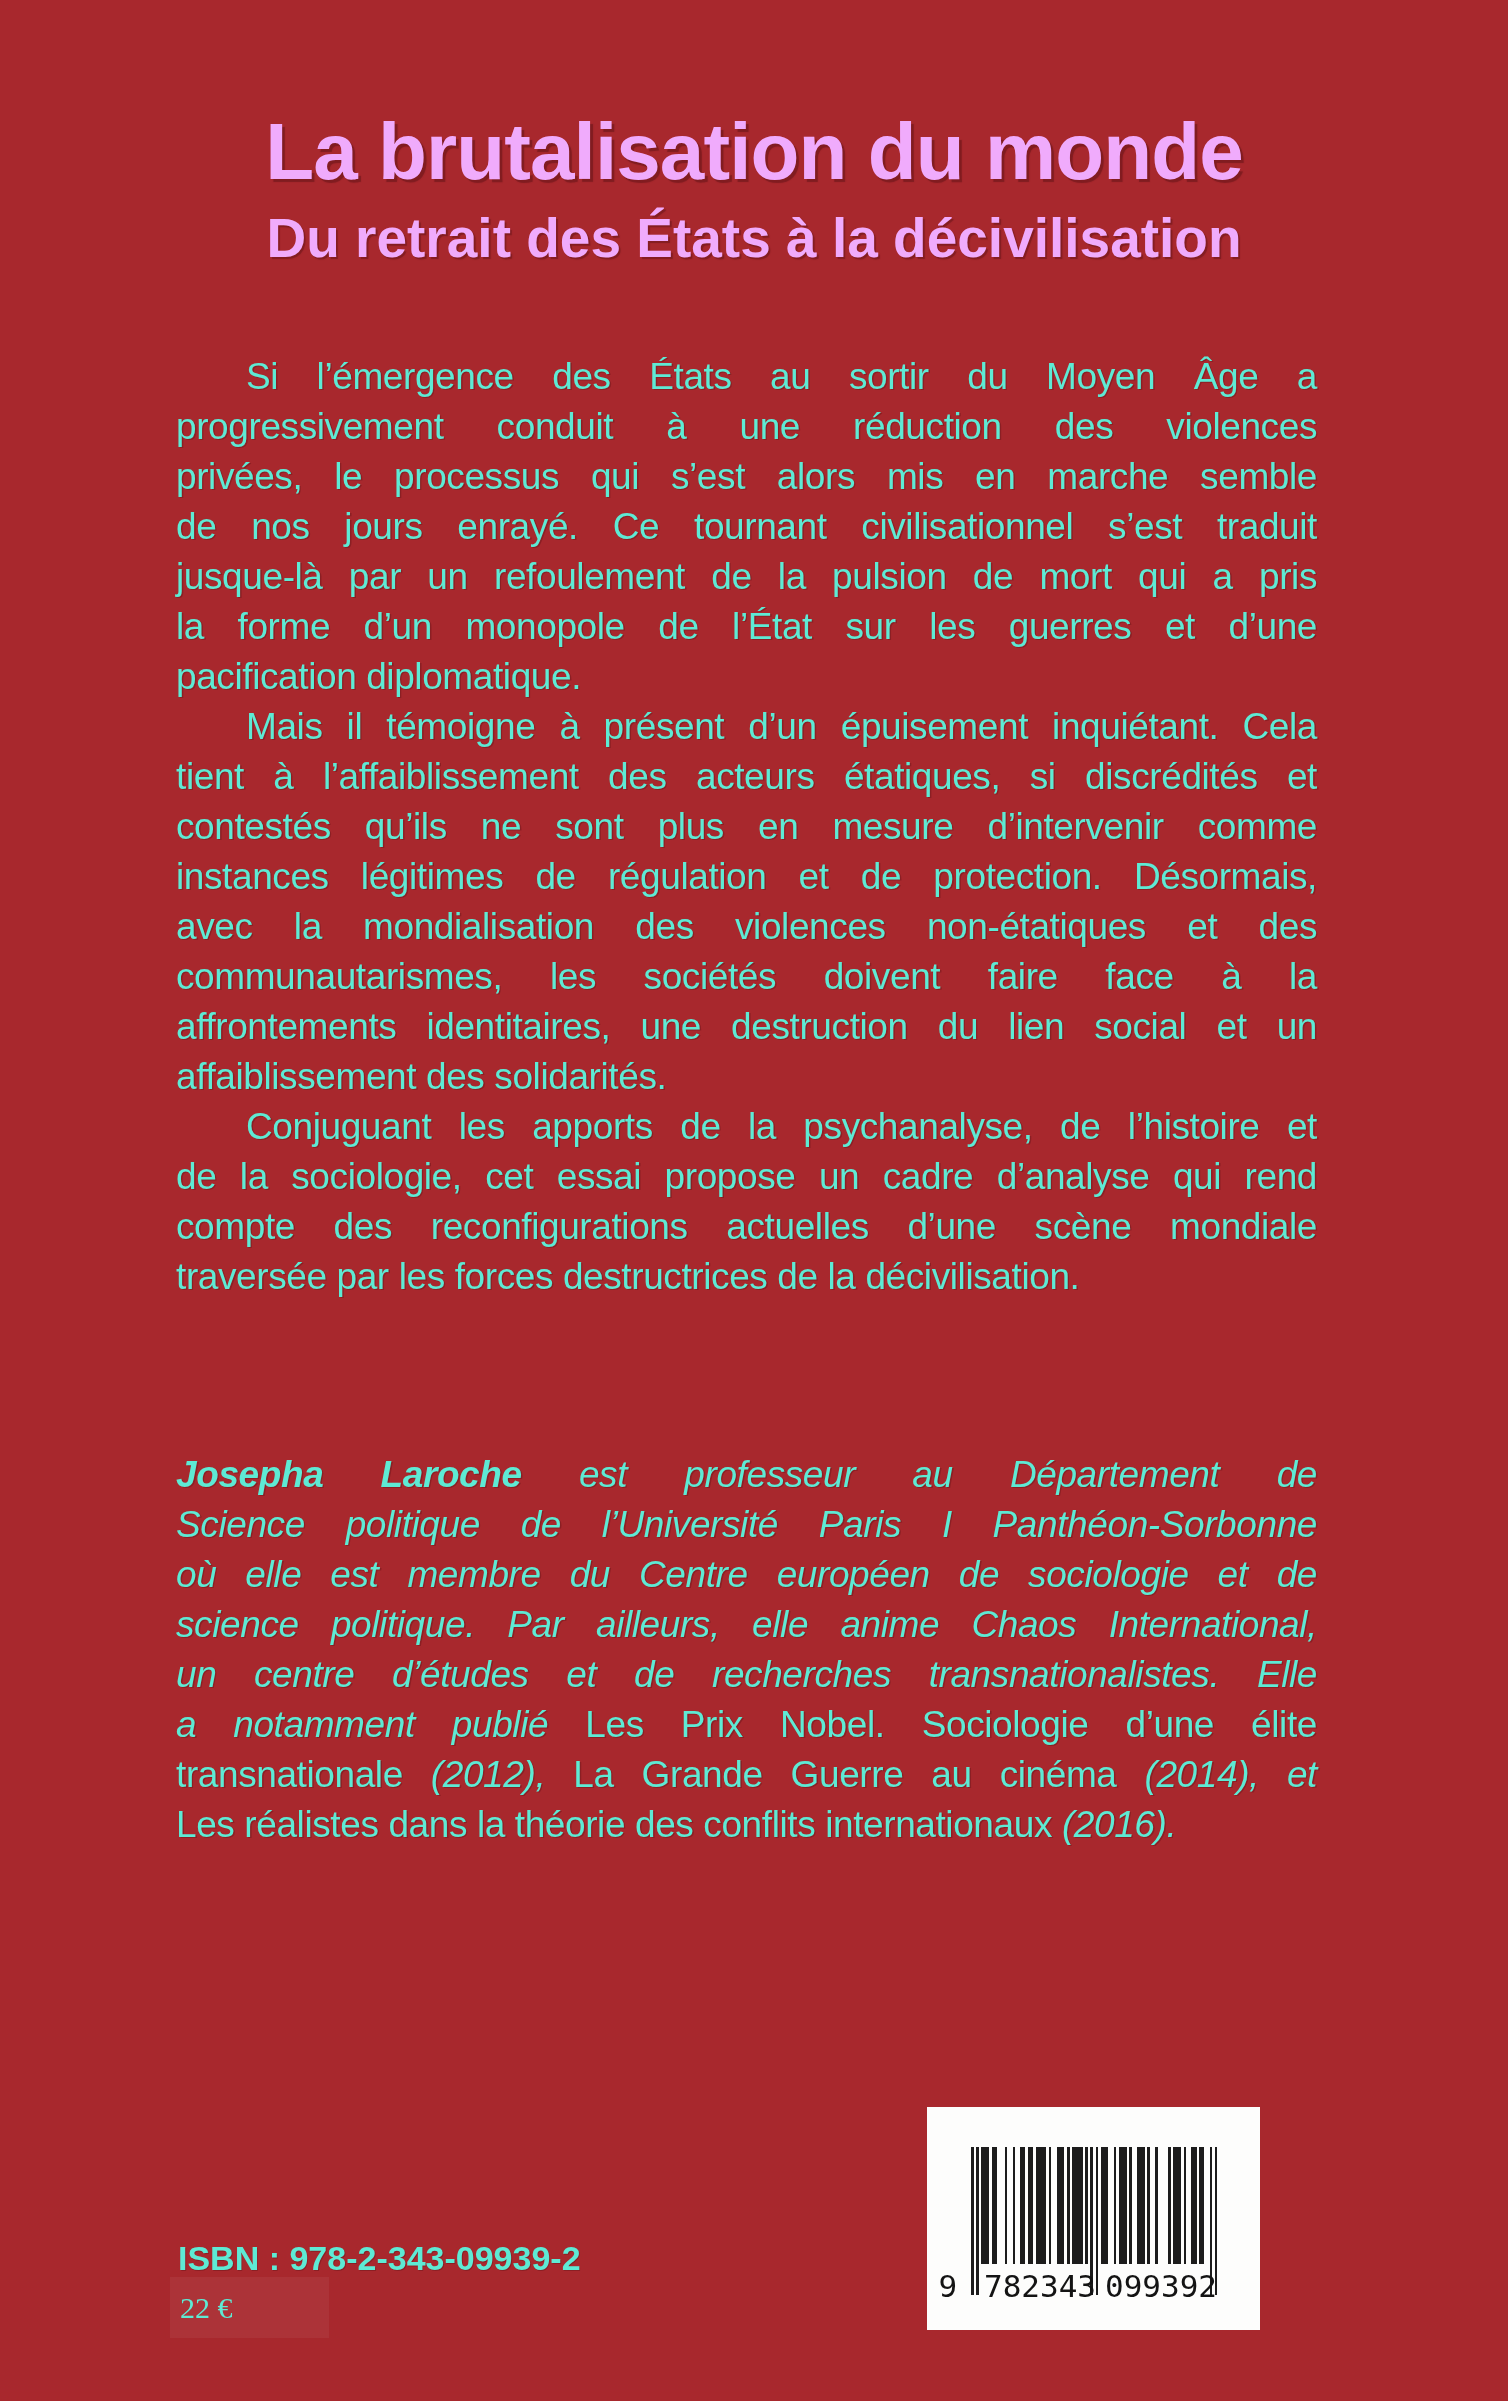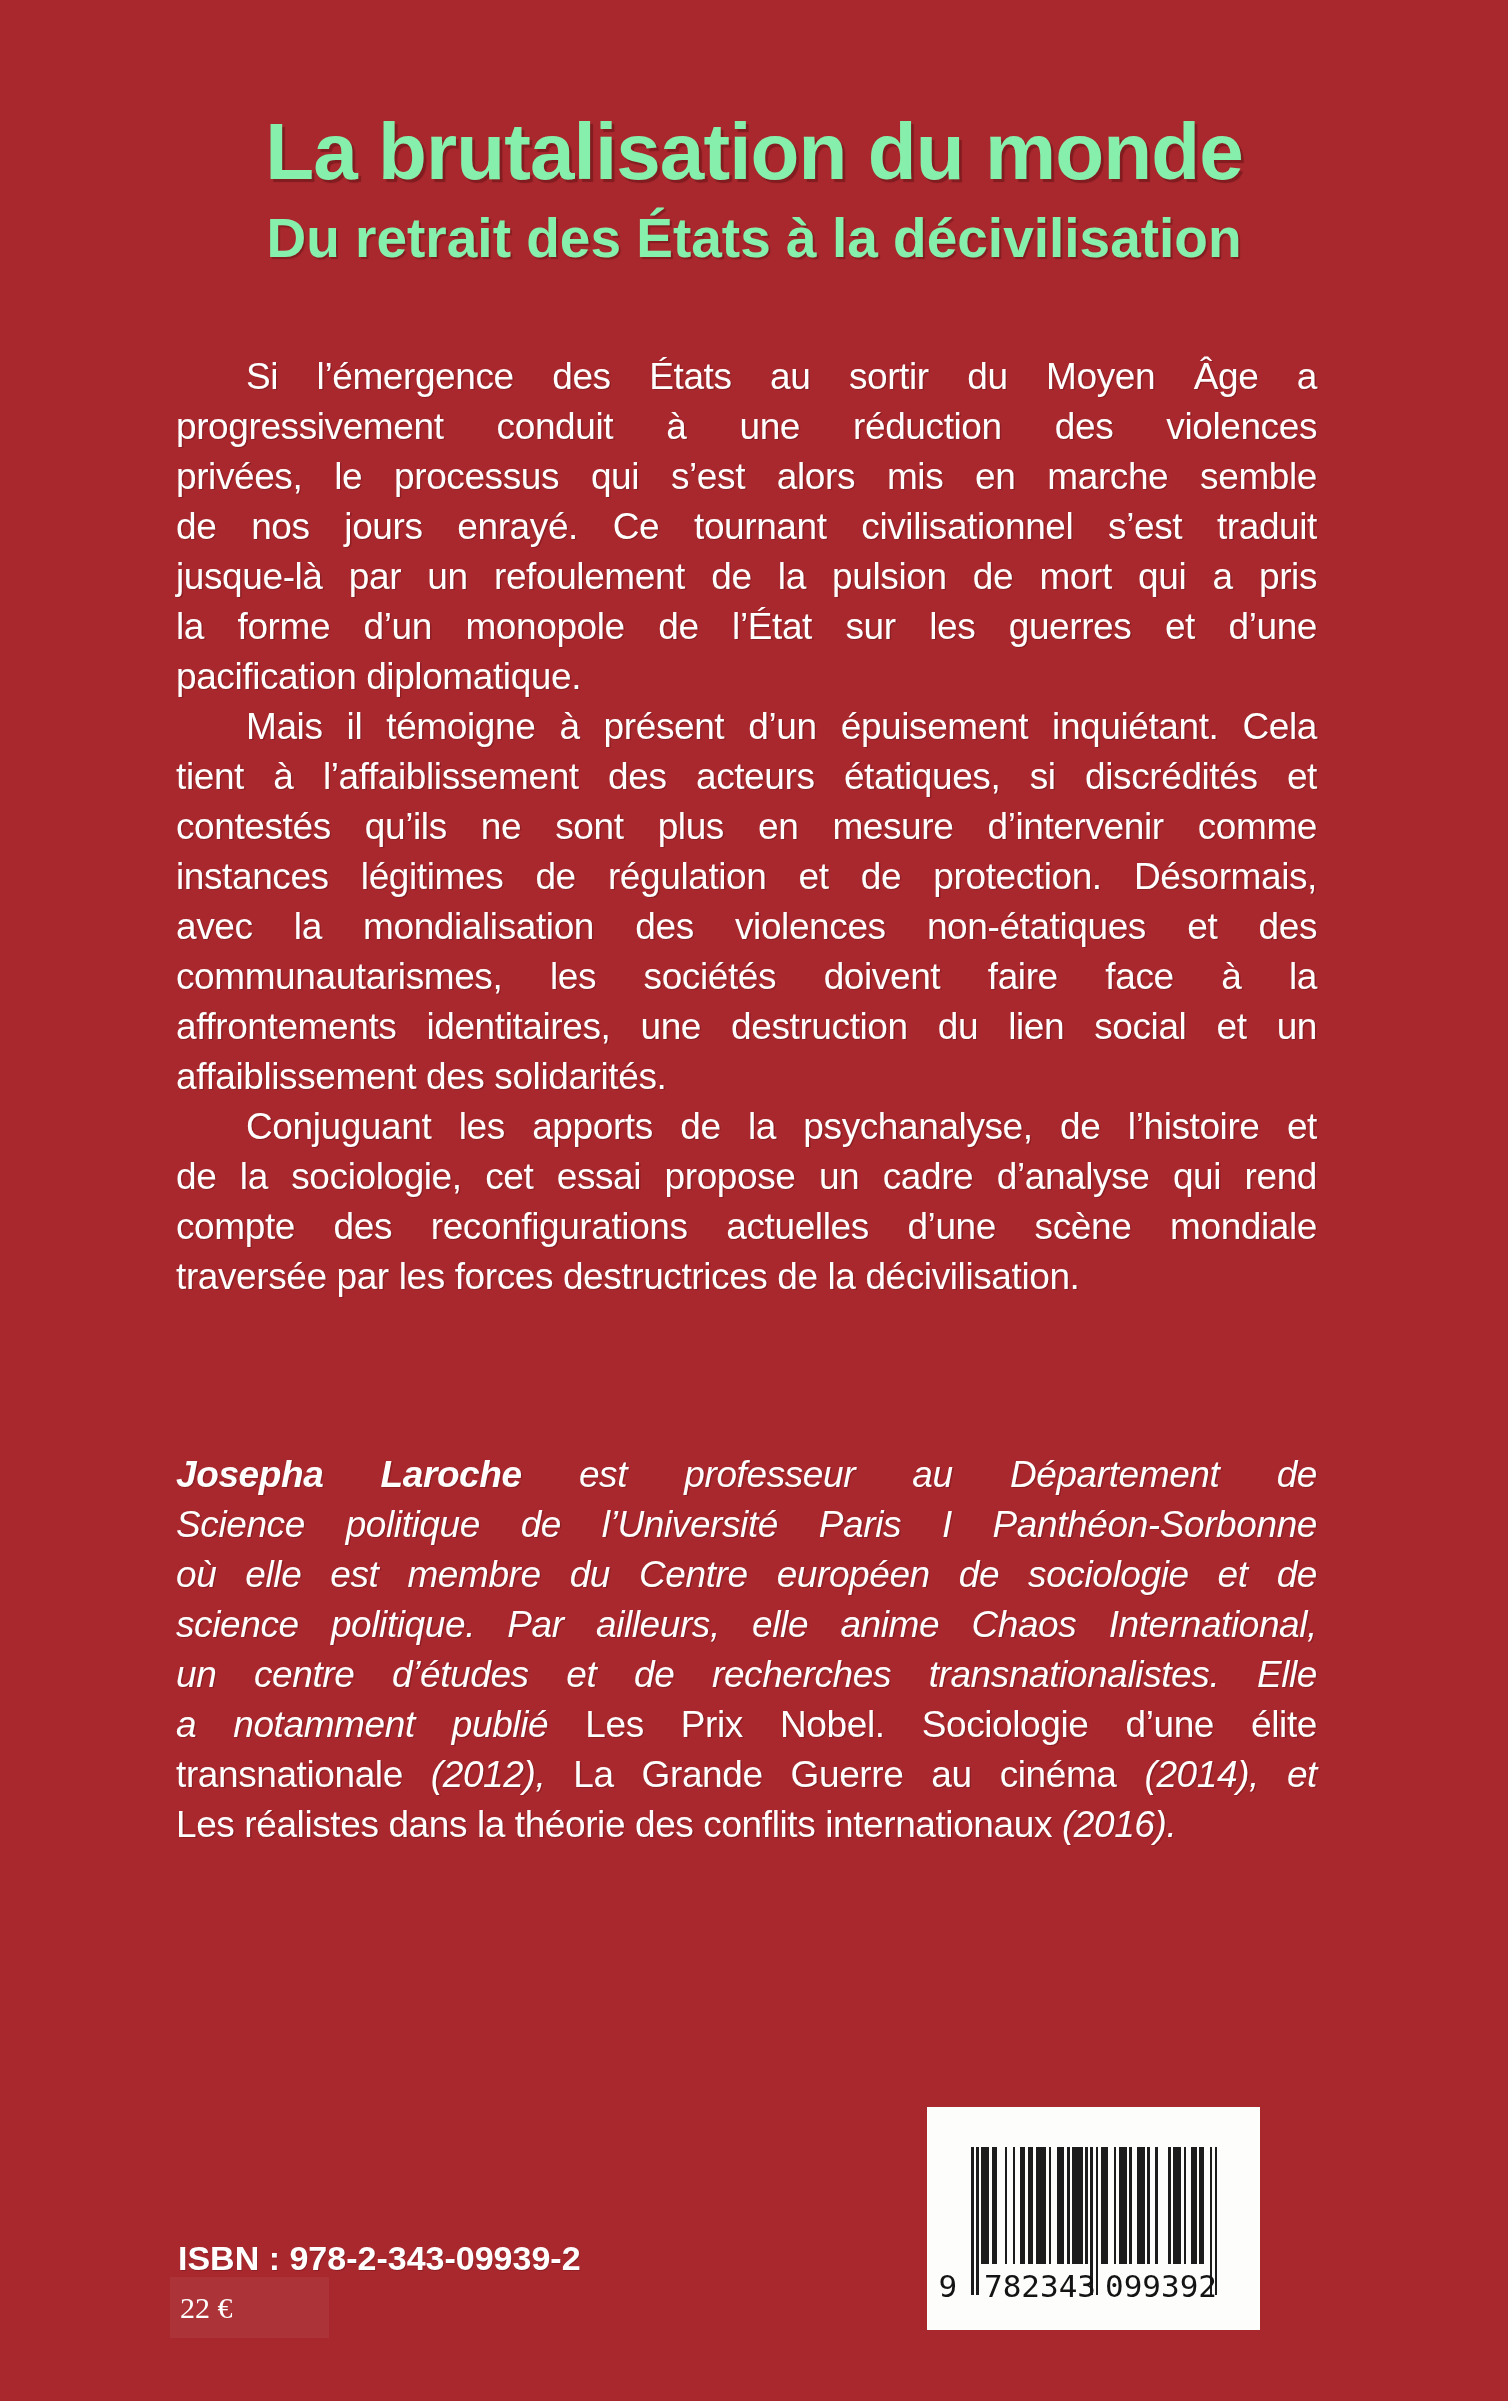--- a/index.html
+++ b/index.html
@@ -75,22 +75,22 @@
   .mod.g{height:148px;}
   .mod.bar{background:#1c1c1c;}
   .bc-digits{
     position:absolute;top:157px;left:0;width:100%;height:42px;
     font-family:"DejaVu Sans Mono", monospace;
     font-size:31px;color:#141414;
   }
   .bc-9{position:absolute;left:11.4px;top:3.8px;}
   .bc-g1{position:absolute;left:57px;top:3.8px;}
   .bc-g2{position:absolute;left:178px;top:3.8px;}
-  .cream{color:#86efac;}
-  .paper{color:#ffffff;}
+  .cream{color:#f0abfc;}
+  .paper{color:#5eead4;}
 </style>
 </head>
 <body>
 
 <div class="cover">
 
   <div class="title-block cream">
     <div class="title">La brutalisation du monde</div>
     <div class="subtitle">Du retrait des États à la décivilisation</div>
   </div>

